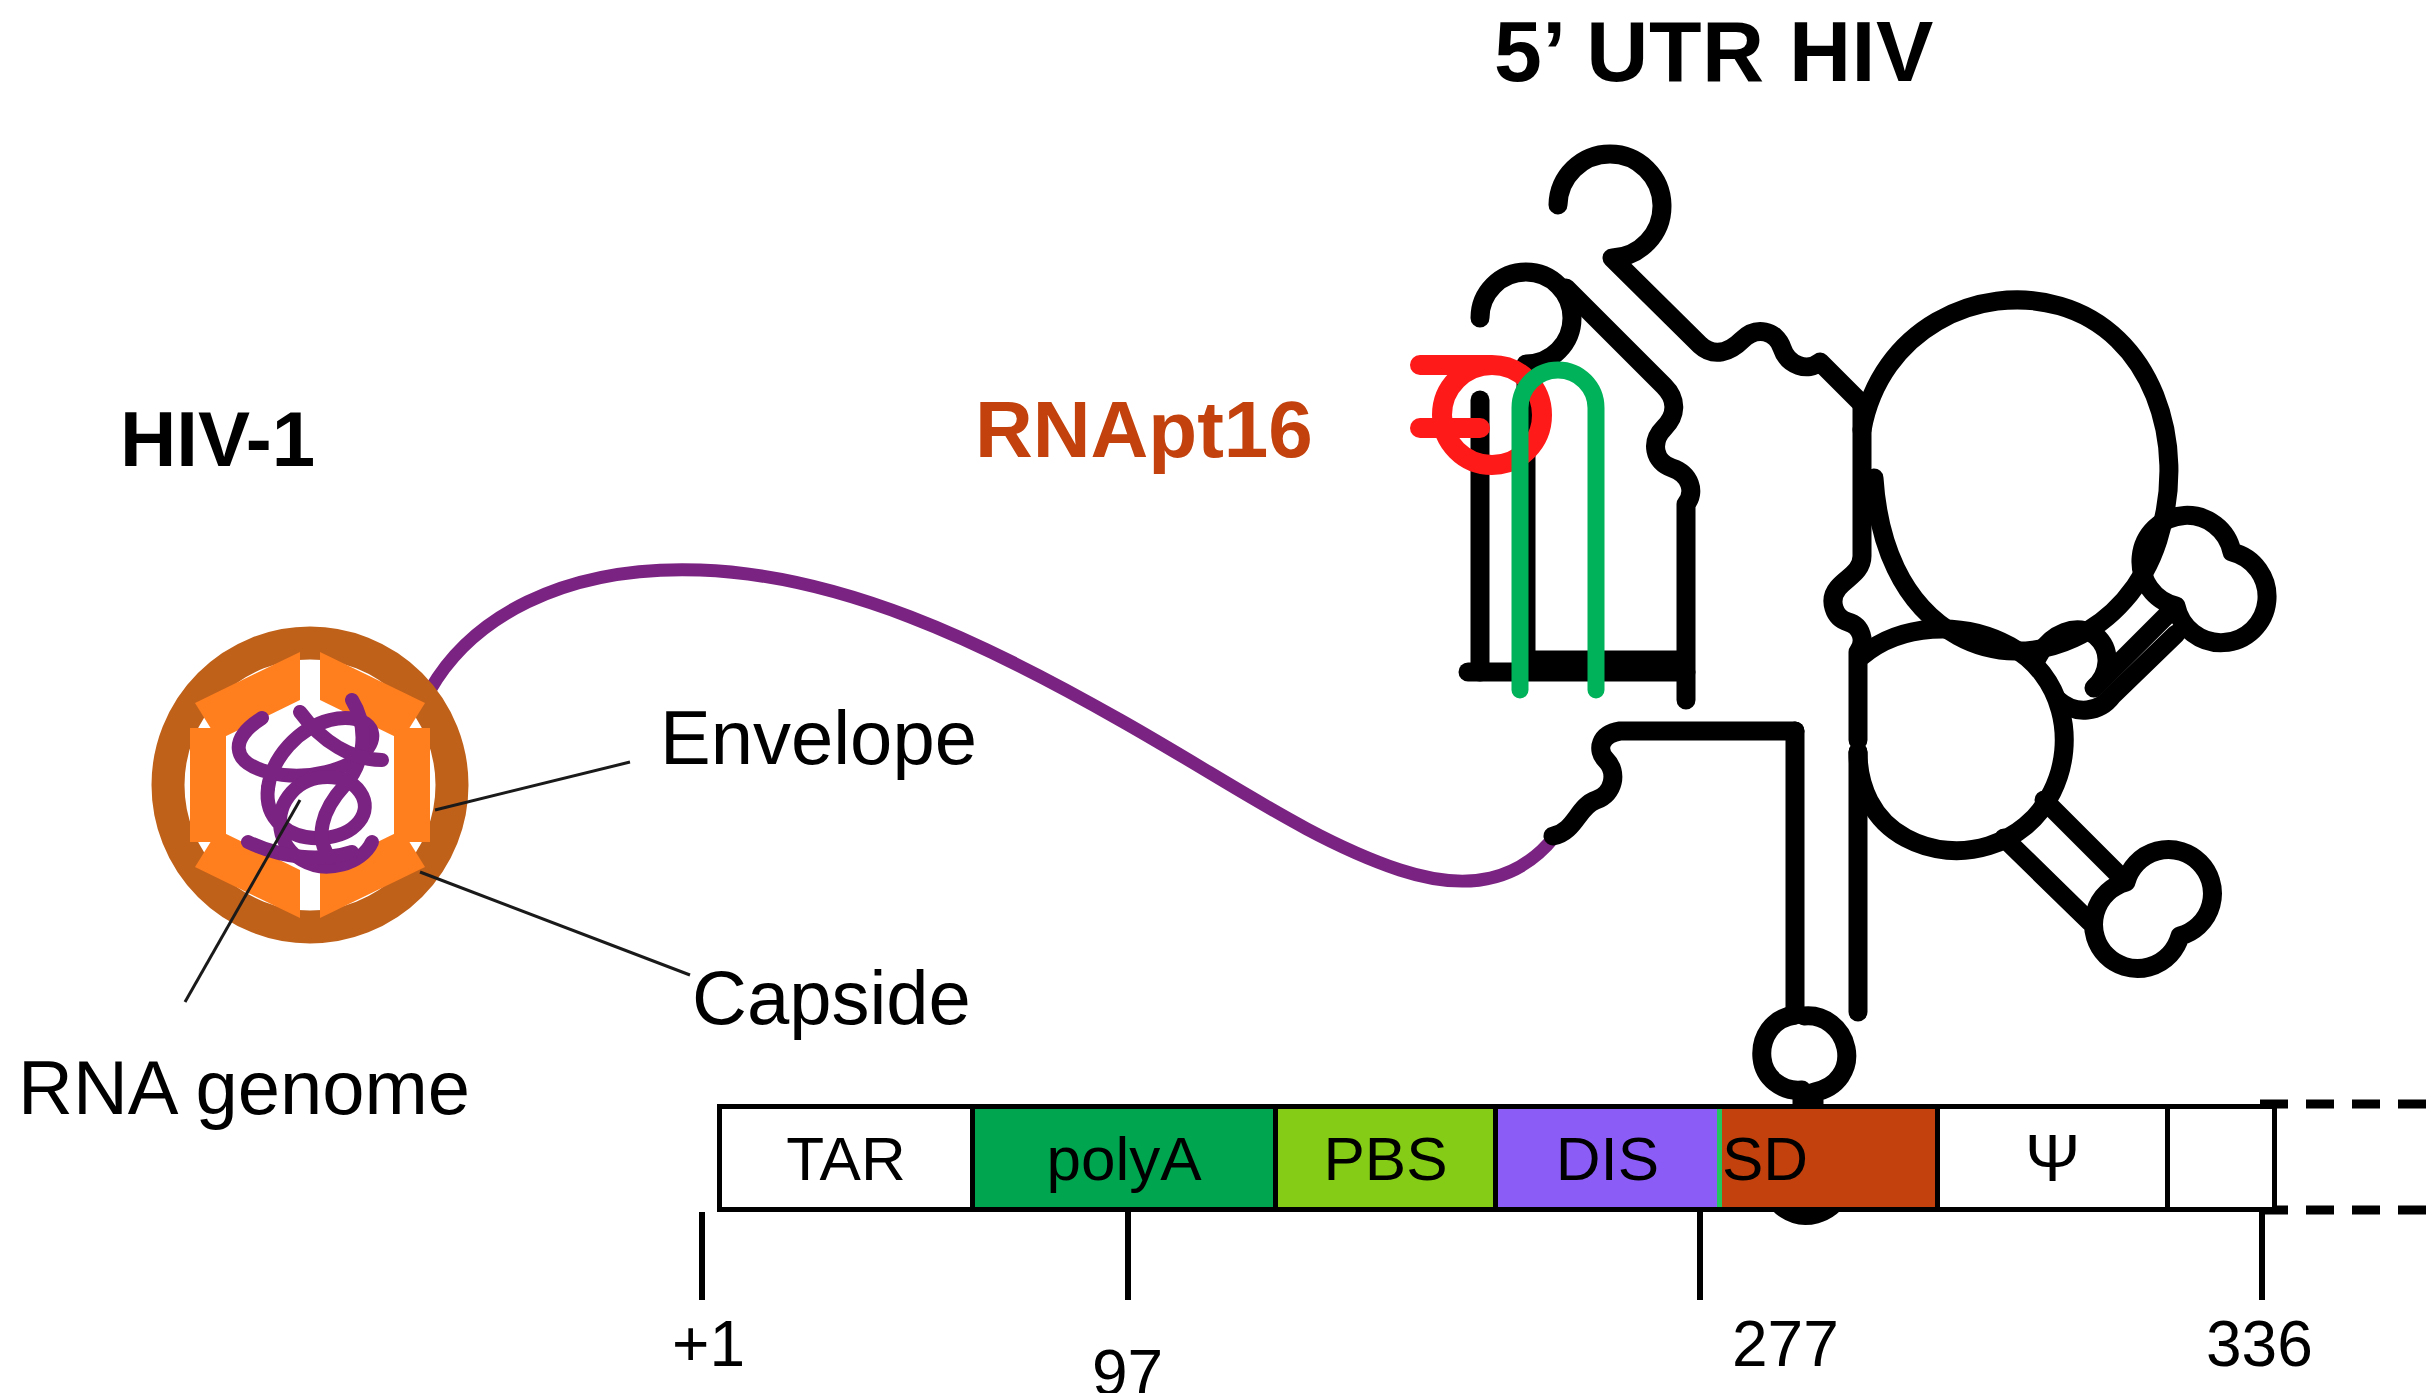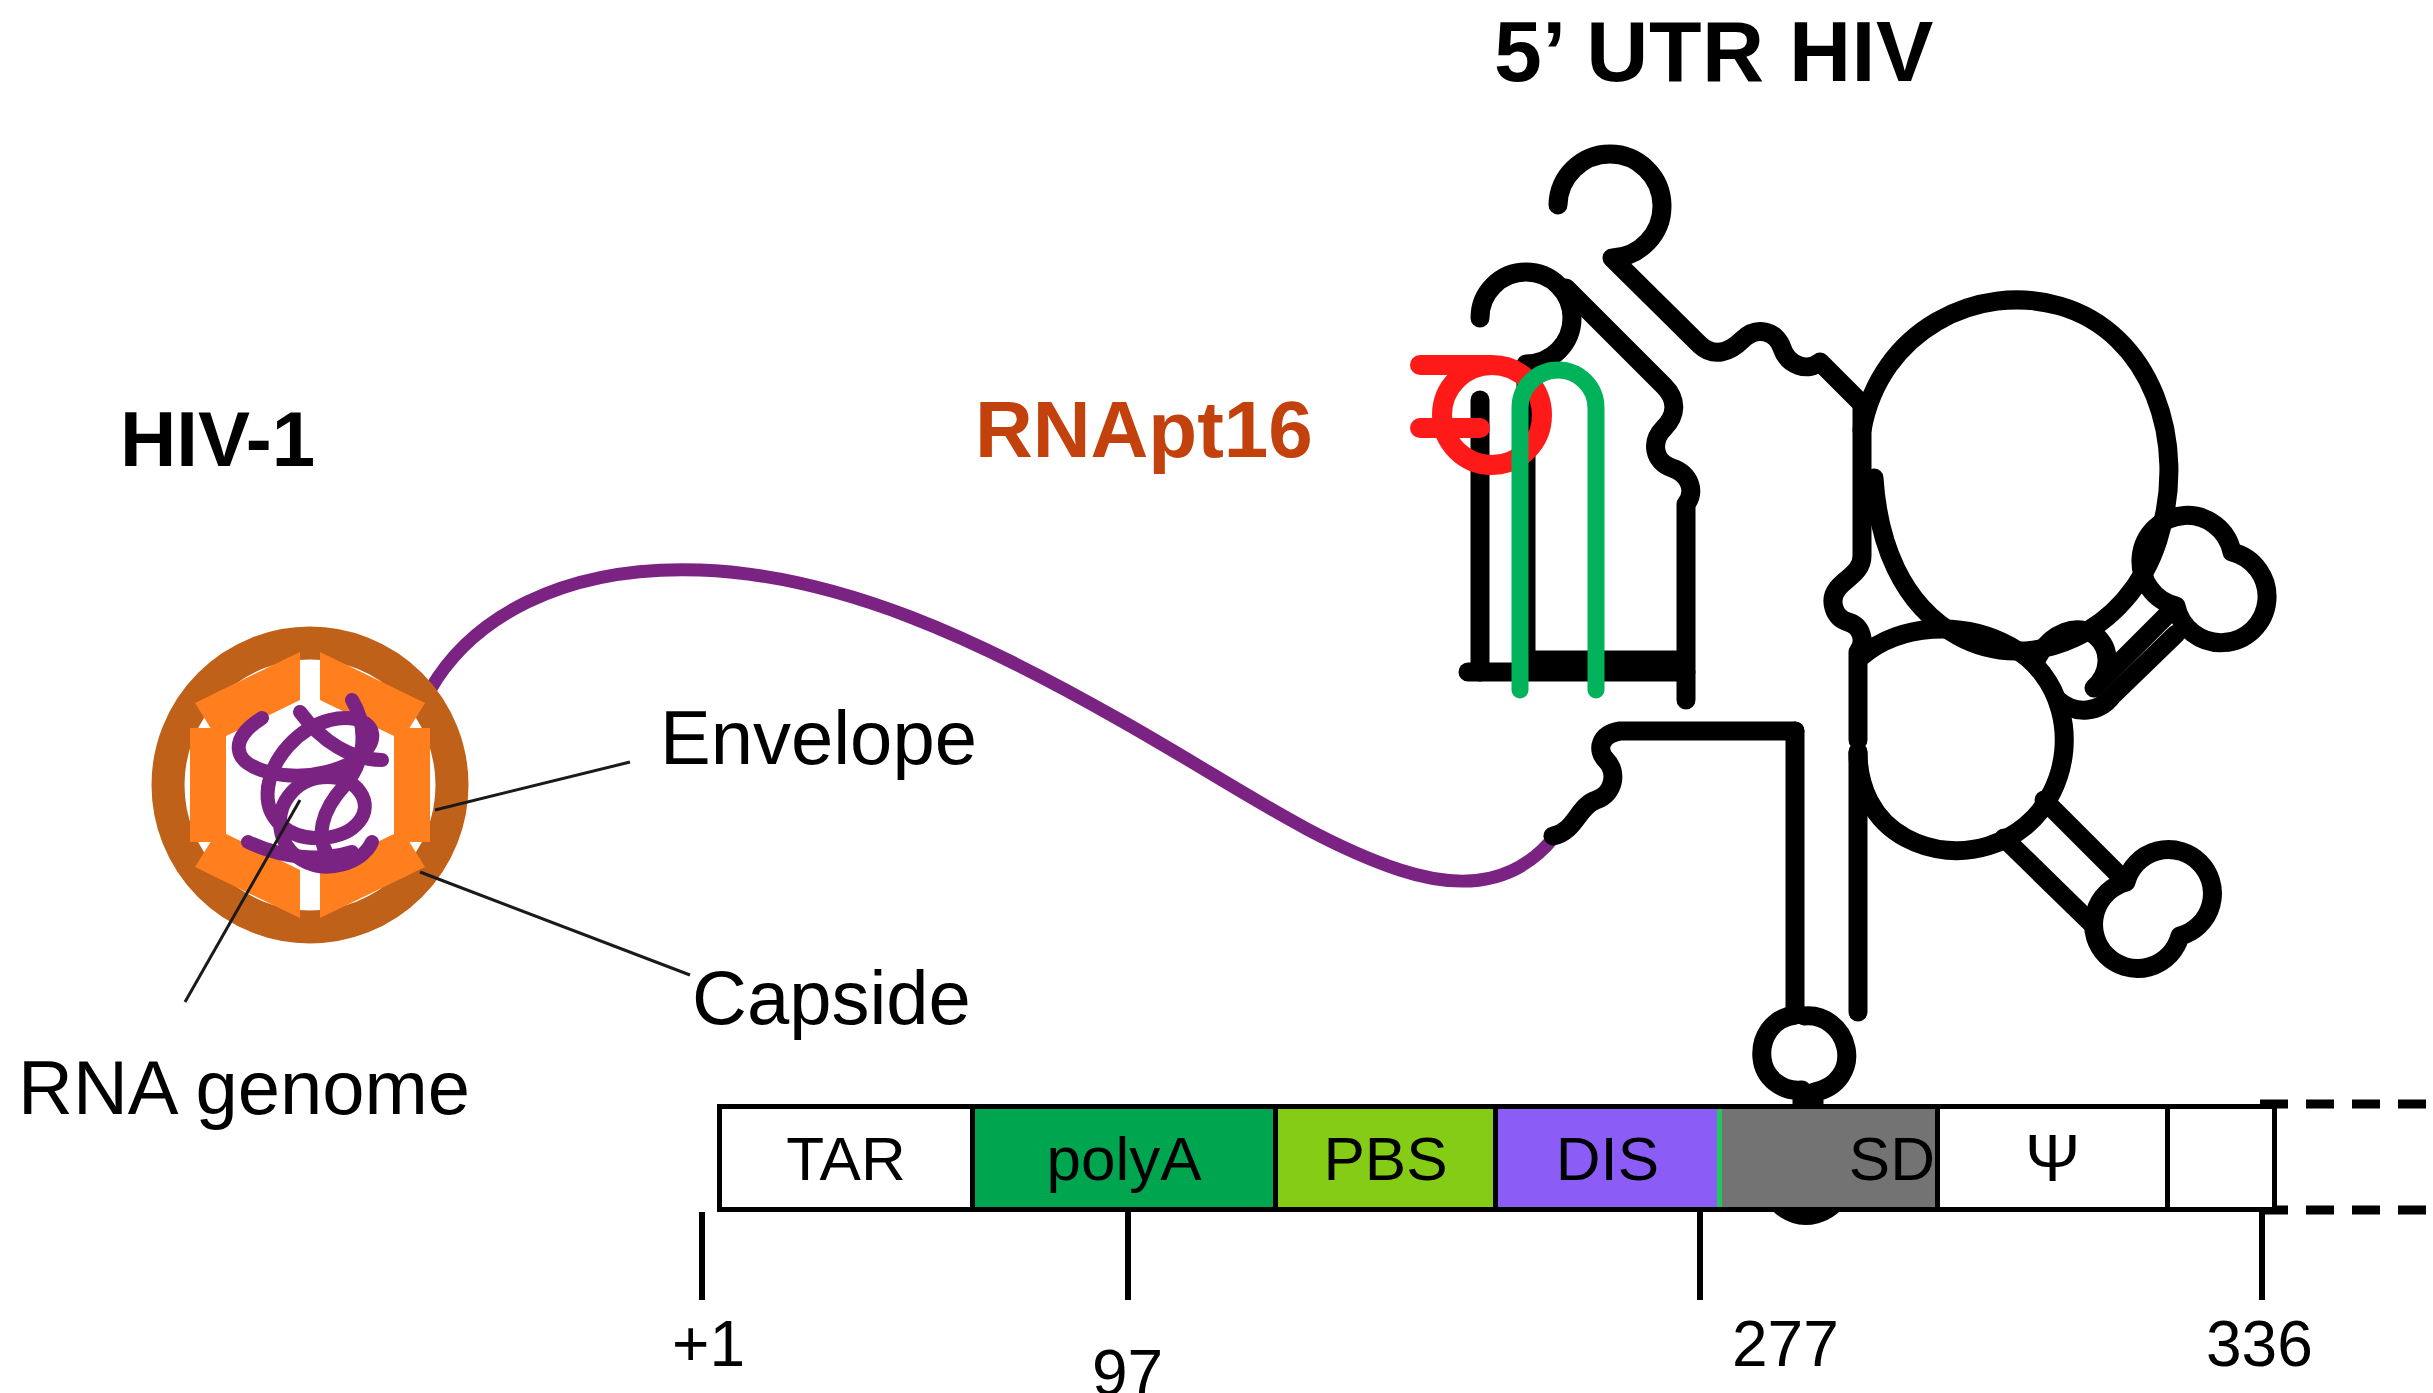--- a/index.html
+++ b/index.html
@@ -264,21 +264,21 @@
                 align-items:center; justify-content:center; background:#84cc16;">
       <span class="cell-text">PBS</span>
     </div>
 
     <div class="seg" style="flex:0 0 219px; border-right:5px solid #22c55e; display:flex;
                 align-items:center; justify-content:center; background:#8b5cf6;">
       <span class="cell-text">DIS</span>
     </div>
 
     <div class="seg" style="flex:0 0 213px; border-right:5px solid #000; display:flex;
-                align-items:center; justify-content:flex-end; background:#737373;">
+                align-items:center; justify-content:flex-start; background:#c2410c;">
       <span class="cell-text">SD</span>
     </div>
 
     <div class="seg" style="flex:0 0 225px; border-right:5px solid #000; display:flex;
                 align-items:center; justify-content:center; background:#FFFFFF;">
       <span class="cell-text cell-text-psi">Ψ</span>
     </div>
 
     <div class="seg" style="flex:1 1 auto; display:flex; align-items:center; justify-content:center;
                 background:#FFFFFF;">

